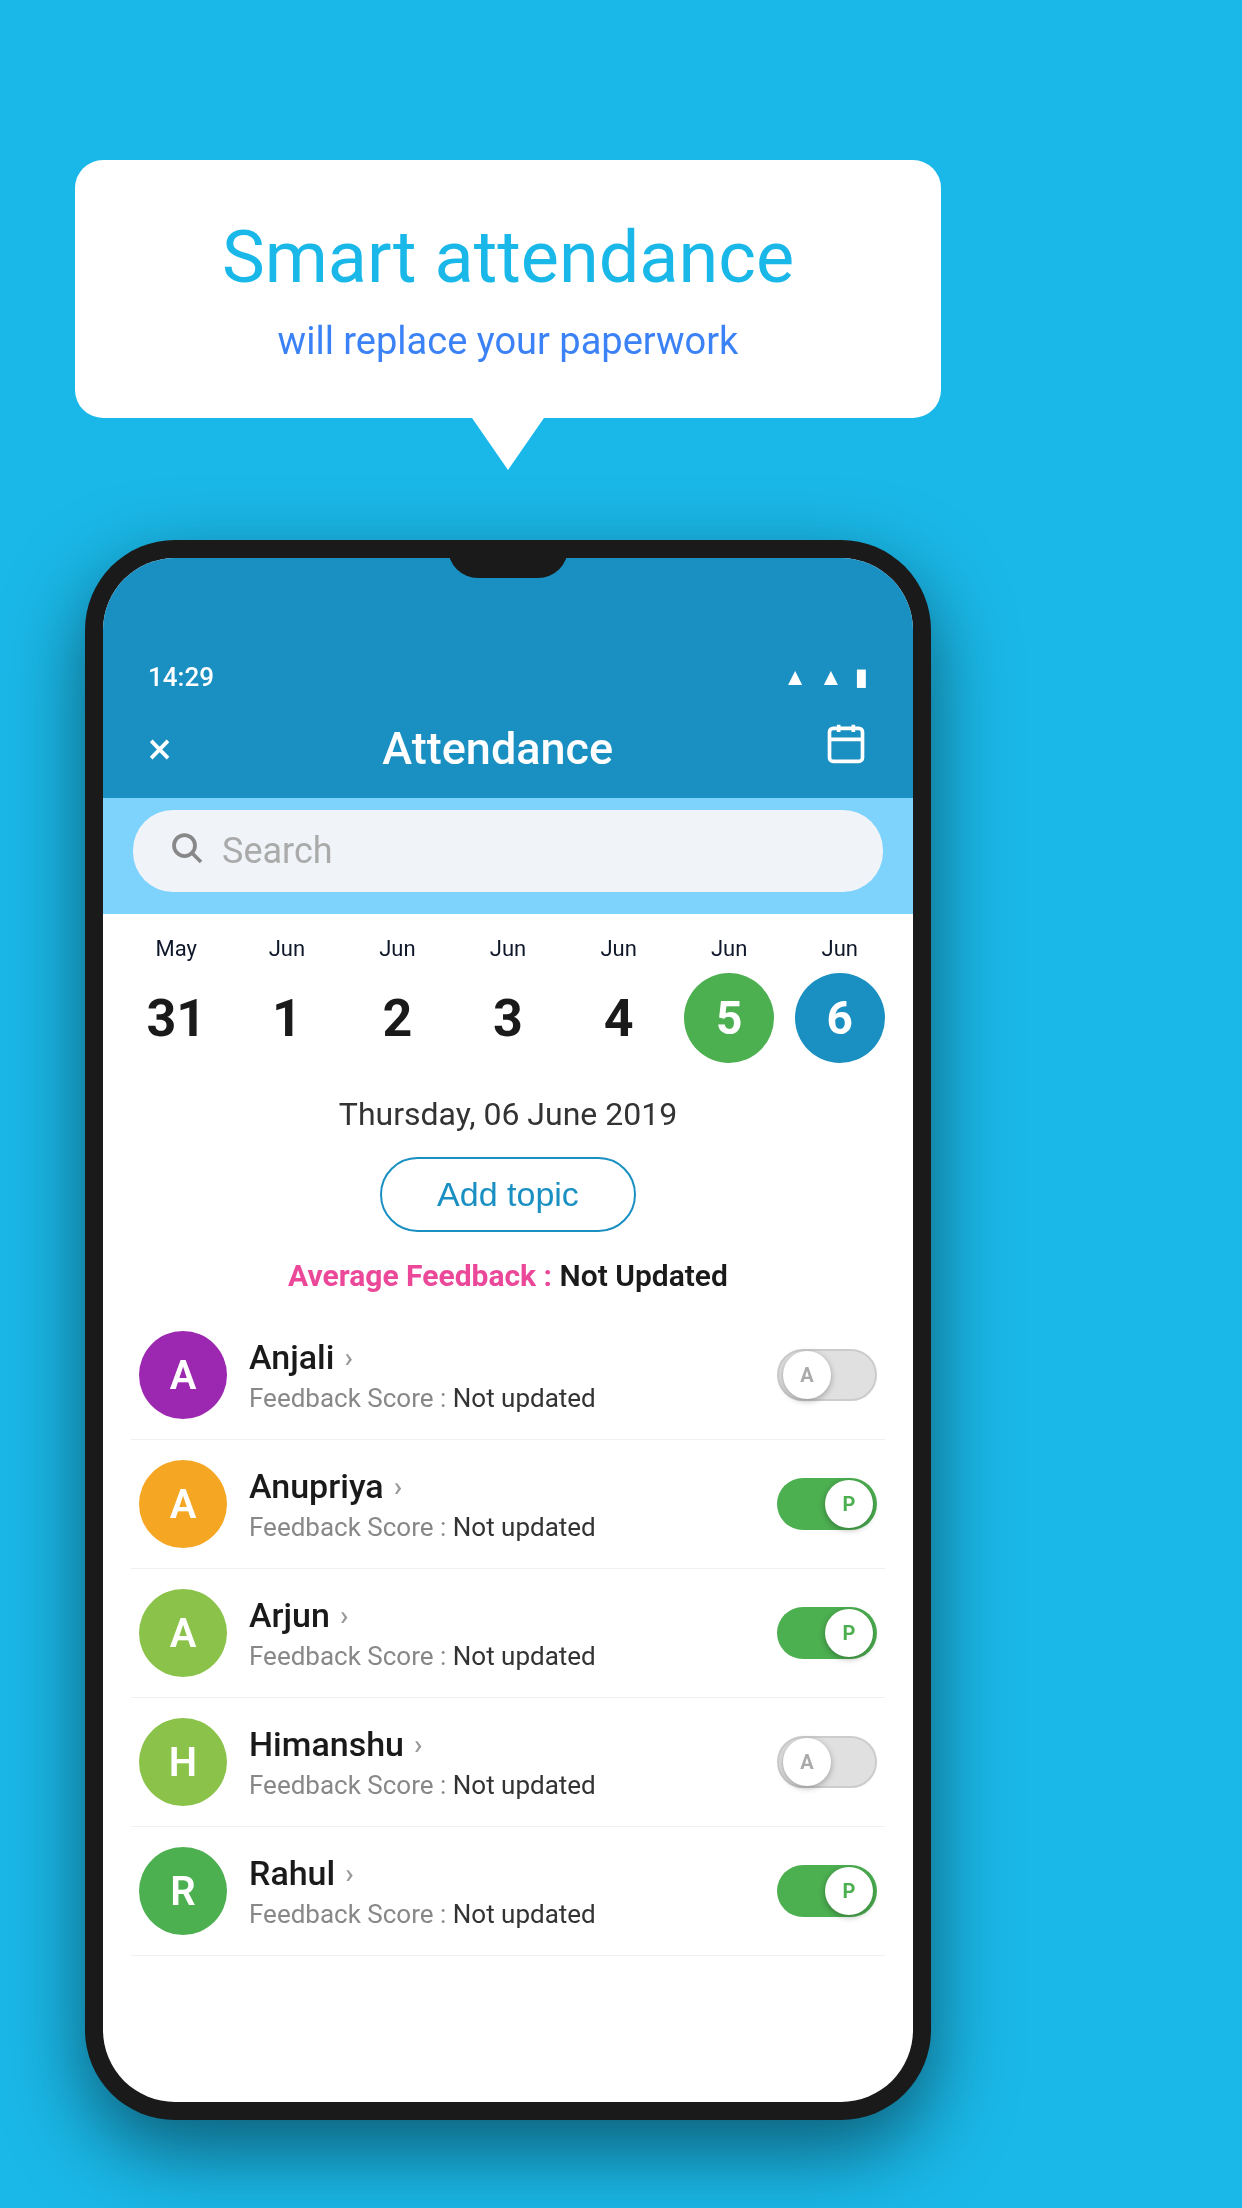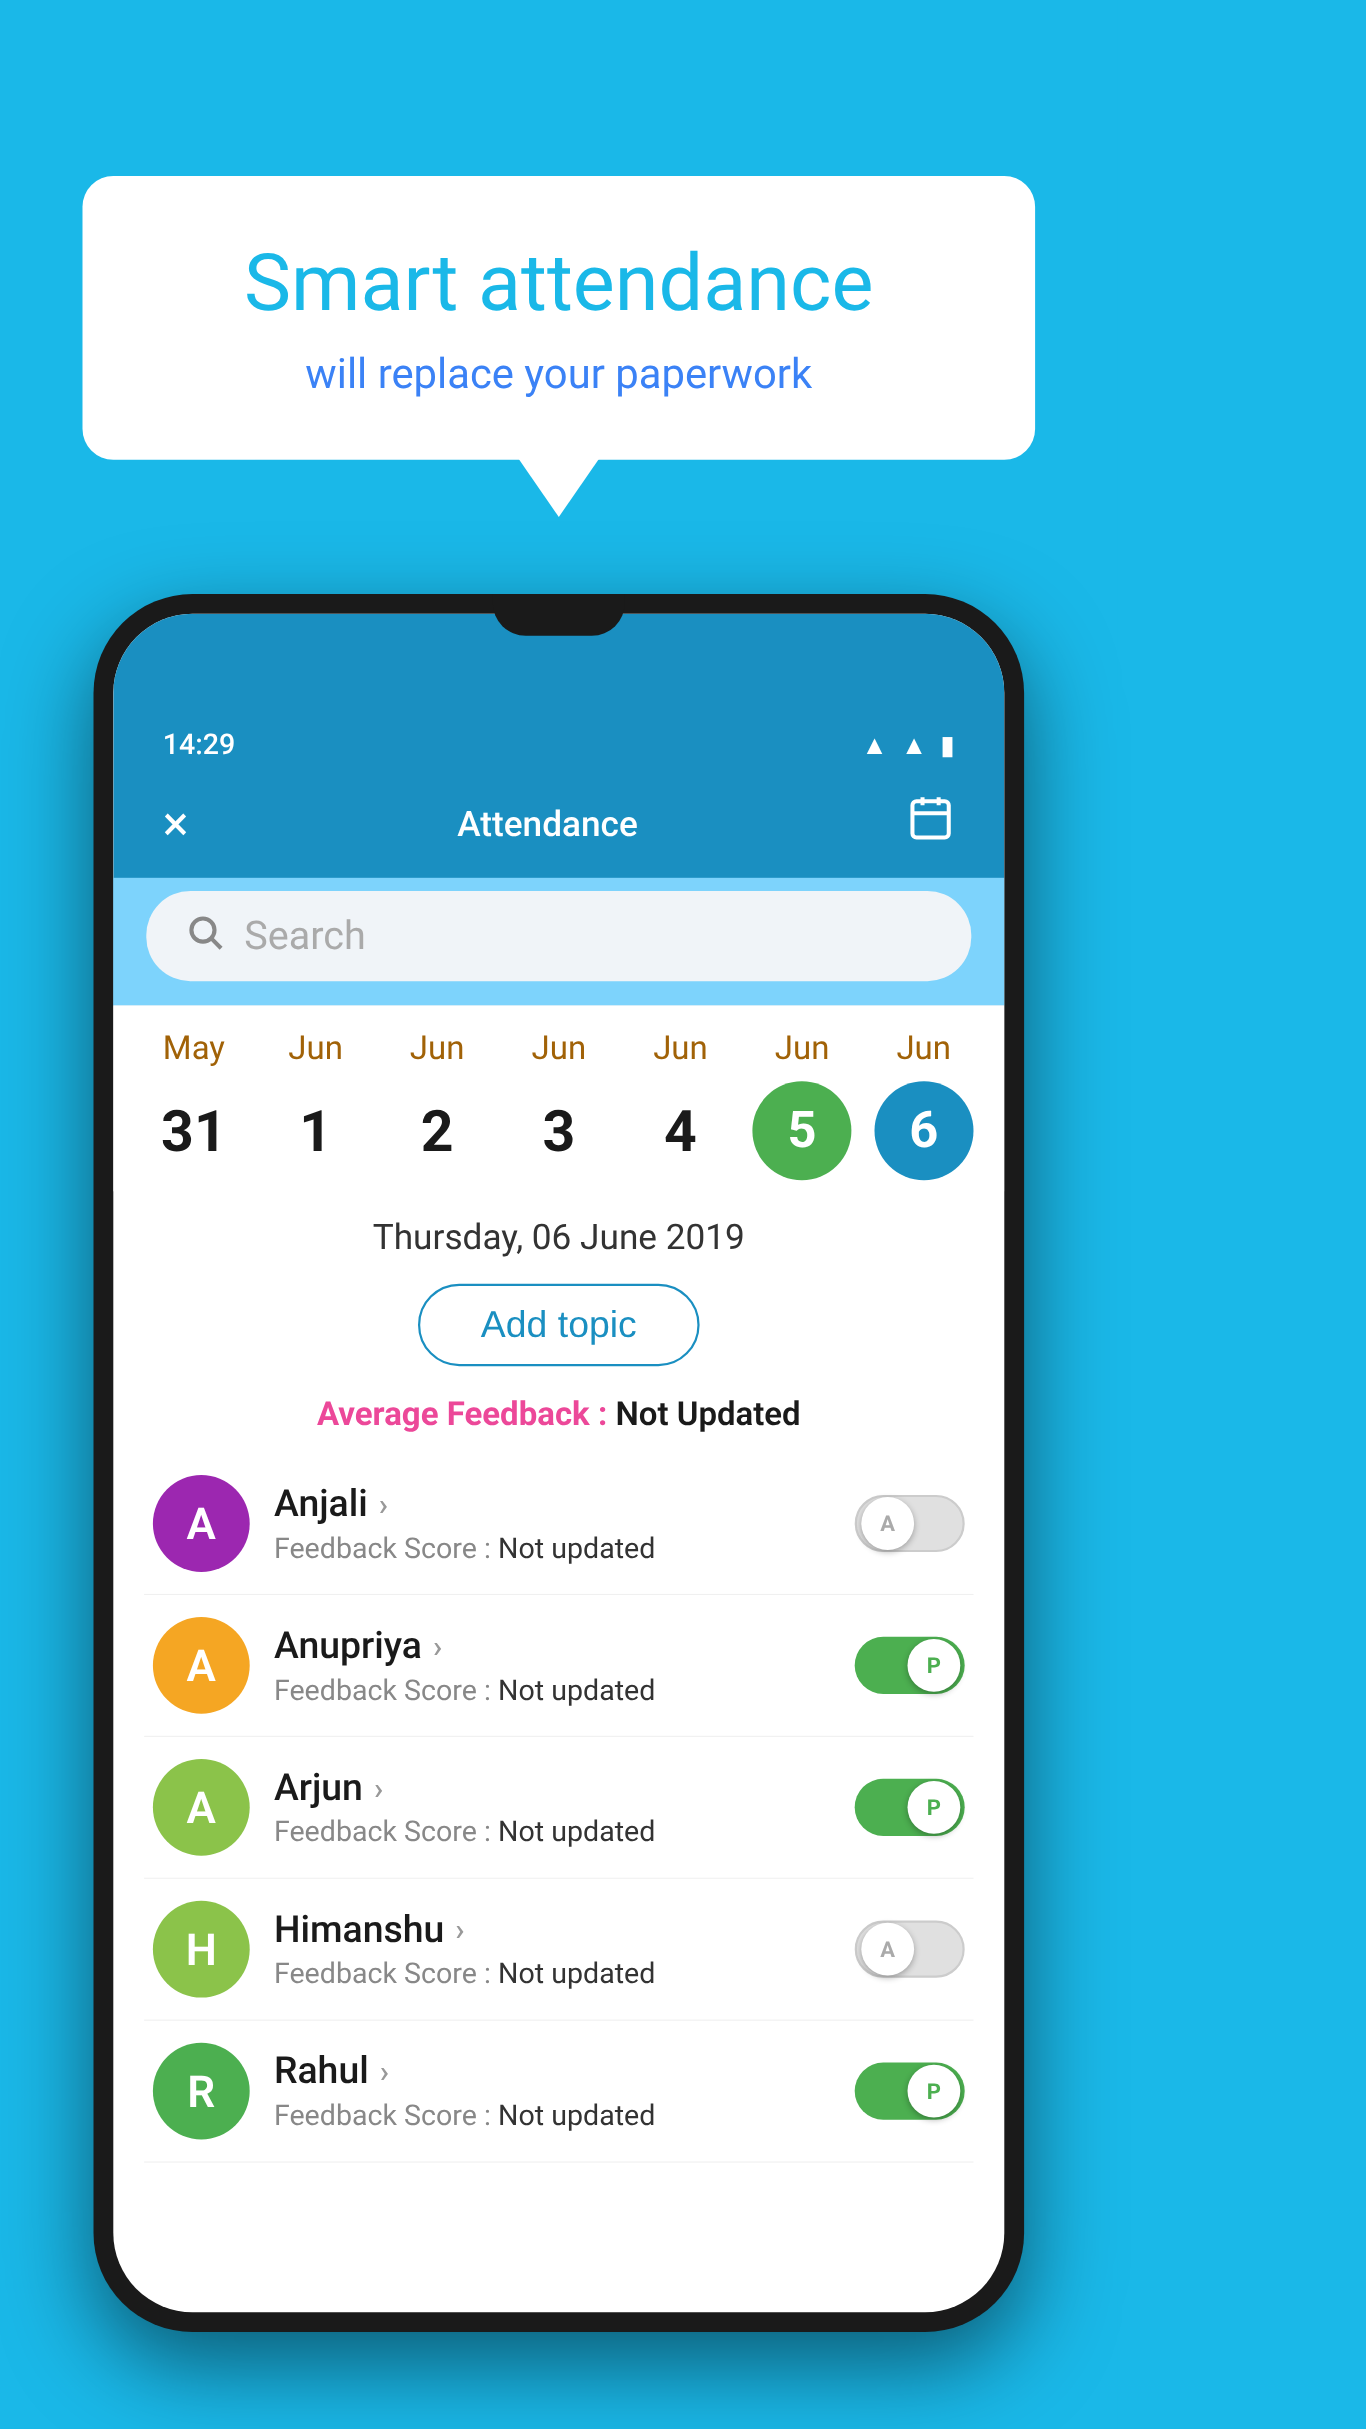--- a/index.html
+++ b/index.html
@@ -94,21 +94,21 @@
       top: 18px;
       left: 18px;
       right: 18px;
       bottom: 18px;
       background: white;
       border-radius: 72px;
       overflow: hidden;
     }
     .app-title {
       color: white;
-      font-size: 32px;
+      font-size: 45px;
       font-weight: 500;
     }
     .app-bar-icon {
       color: white;
       font-size: 44px;
       cursor: pointer;
     }
 
     
     .header-section {
@@ -154,22 +154,22 @@
       background: white;
     }
     .cal-day {
       display: flex;
       flex-direction: column;
       align-items: center;
       gap: 12px;
       width: 120px;
     }
     .cal-month {
-      font-size: 30px;
-      color: #a16207;
+      font-size: 22px;
+      color: #0f172a;
       font-weight: 400;
     }
     .cal-date {
       font-size: 52px;
       font-weight: 700;
       color: #1a1a1a;
       width: 90px;
       height: 90px;
       display: flex;
       align-items: center;

